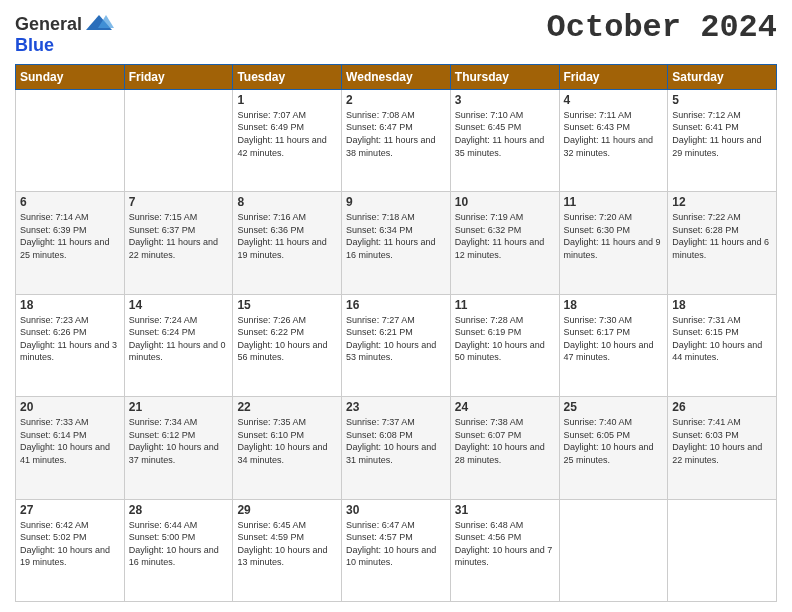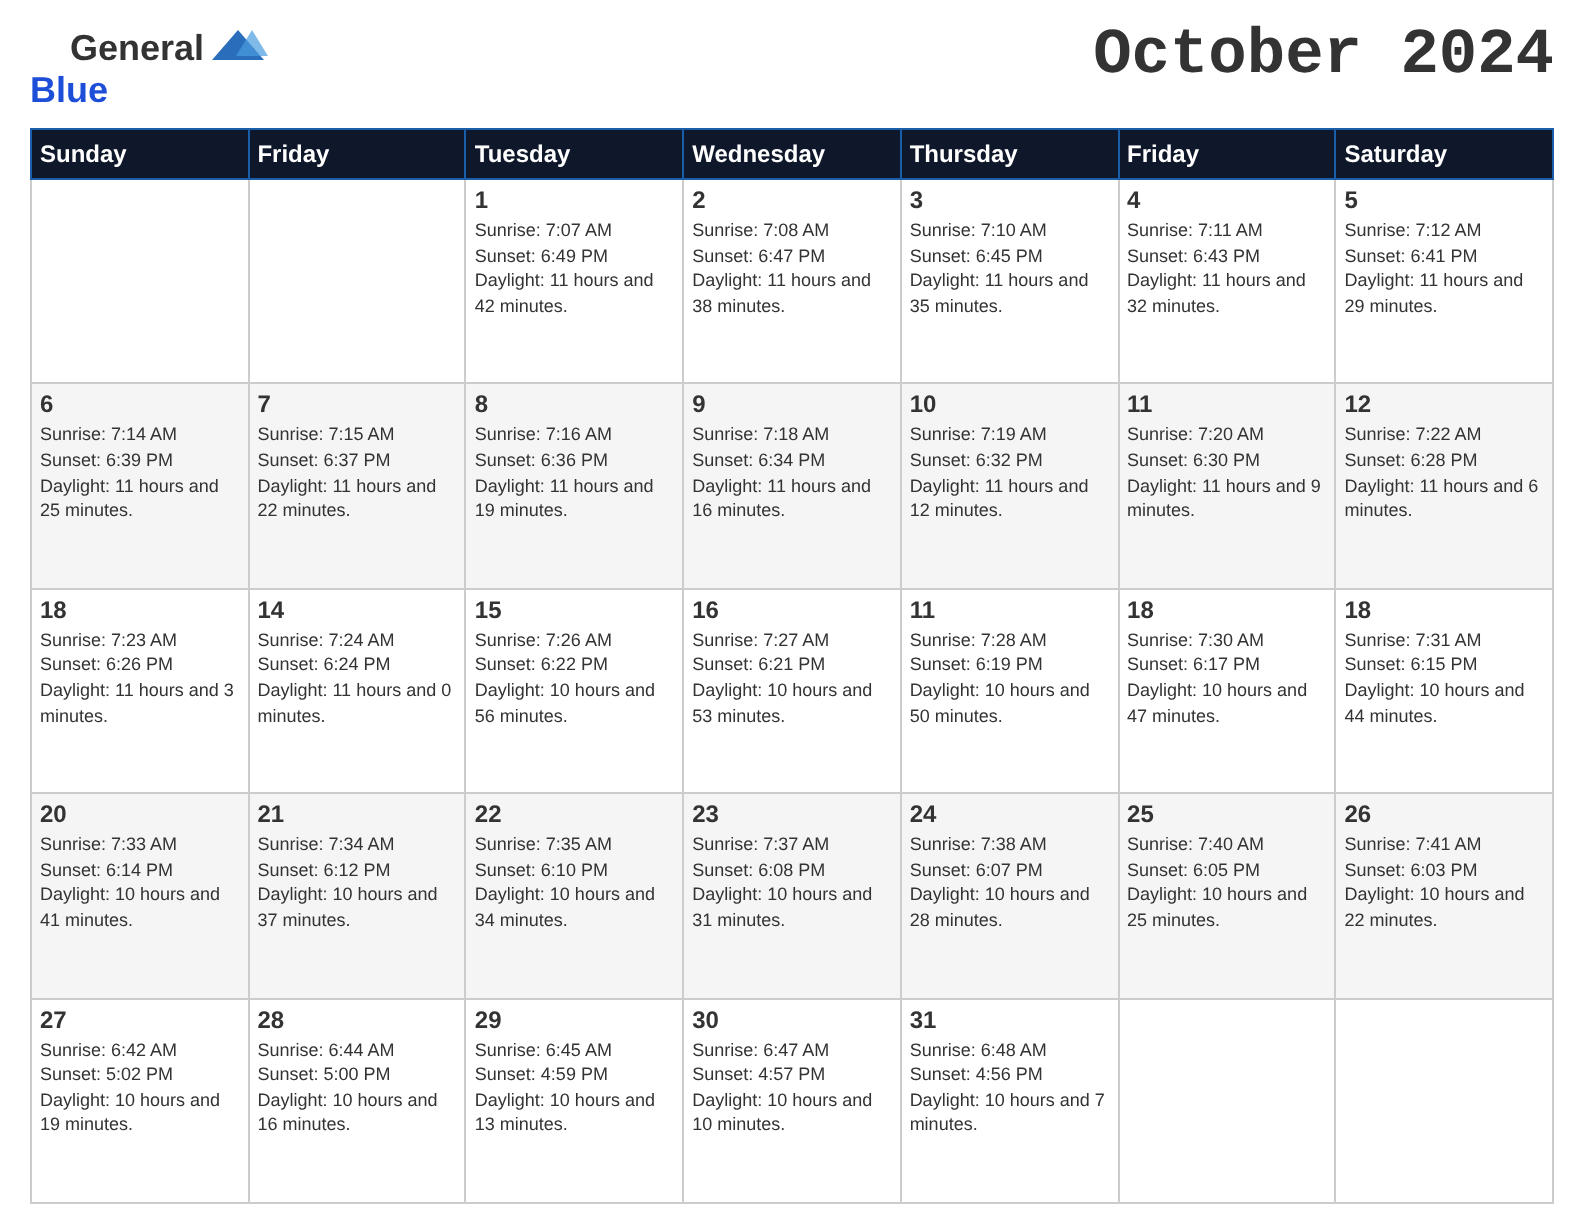--- a/index.html
+++ b/index.html
@@ -26,21 +26,21 @@
     .logo {
       display: flex;
       align-items: center;
       gap: 0px;
     }
     .logo-text {
       font-size: 18px;
       font-weight: bold;
       line-height: 1.1;
     }
-    .logo-general { color: #333; margin-left: 20px; }
+    .logo-general { color: #333; }
     .logo-blue { color: #1d4ed8; }
     .logo-icon {
       width: 30px;
       height: 30px;
       margin-left: 2px;
     }
     .title-block {
       text-align: right;
     }
     .month-title {
@@ -56,21 +56,21 @@
       margin-top: 2px;
     }
     .calendar {
       flex: 1;
       border: 1px solid #ccc;
       border-collapse: collapse;
       width: 100%;
       table-layout: fixed;
     }
     .calendar th {
-      background: #0f172a;
+      background: #a16207;
       color: #fff;
       font-size: 12px;
       font-weight: bold;
       padding: 5px 4px;
       text-align: left;
       border: 1px solid #1a5eaa;
     }
     .calendar td {
       border: 1px solid #ccc;
       vertical-align: top;

